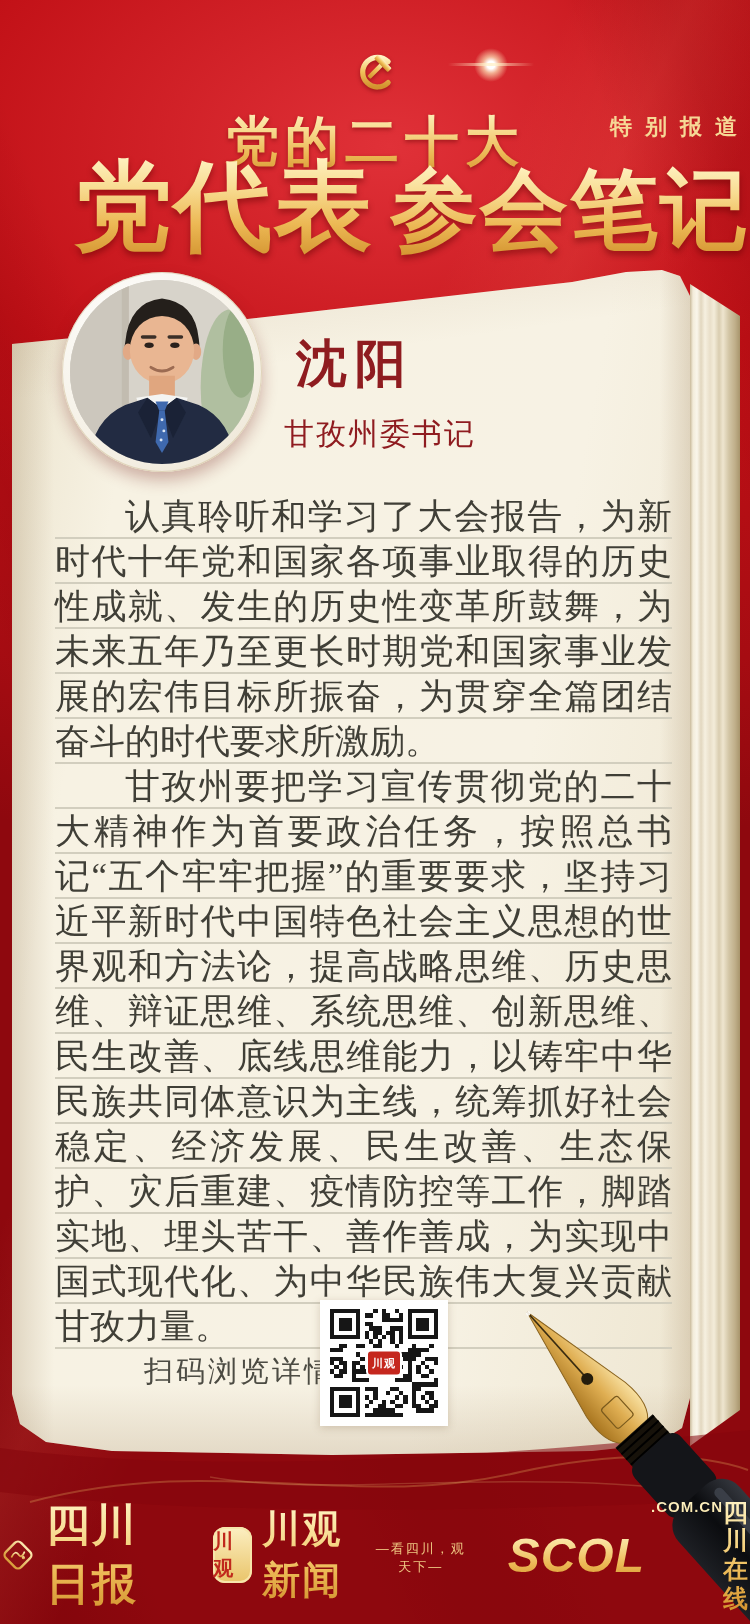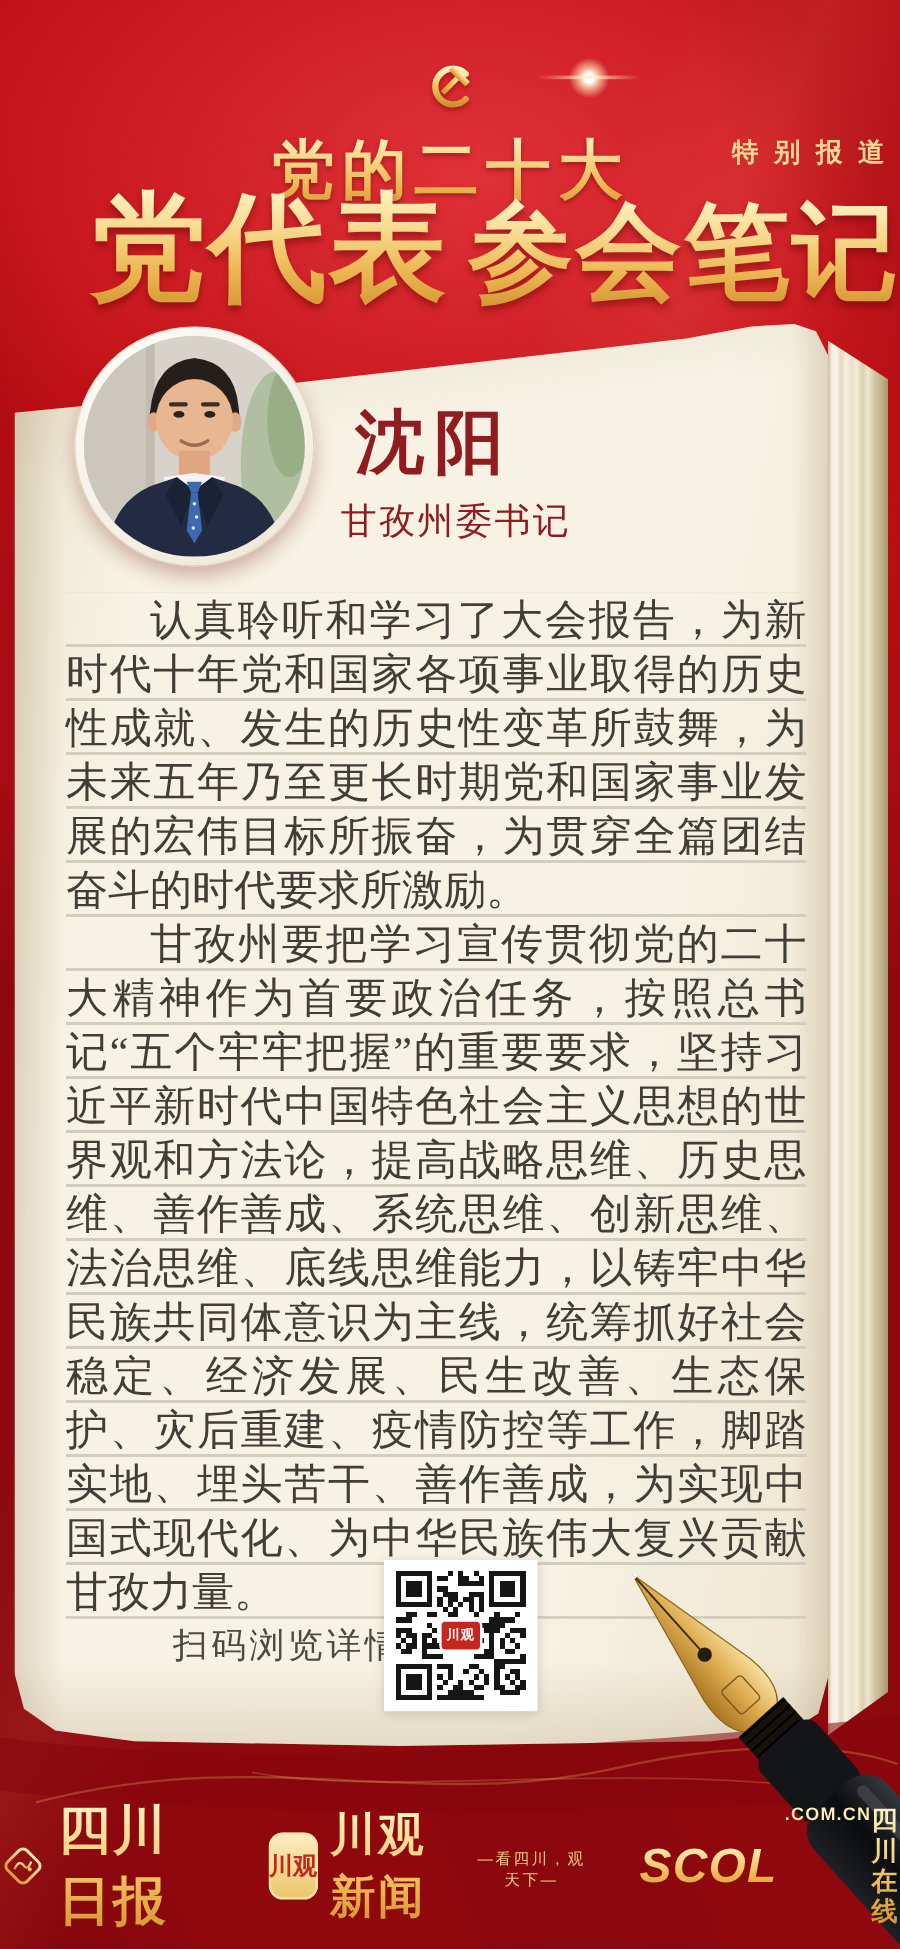--- a/index.html
+++ b/index.html
@@ -42,21 +42,21 @@
     background:linear-gradient(90deg,#c9ba9b 0px,#f3ecda 3px,#faf6eb 7px,#e2d7bf 11px,#f6f0e0 15px,#e9dfc9 20px,
       #f3ecd9 24px,#d9cdb0 29px,#eee5cf 33px,#d2c5a5 39px,#c0af8a 45px,#a8956c 50px);
     clip-path:polygon(0 0,100% 32px,100% 1126px,0 1162px);}
 
   .photo{position:absolute;left:62px;top:272px;width:200px;height:200px;border-radius:50%;
     background:radial-gradient(circle at 35% 28%,#ffffff,#f4efe3 68%,#e6ddc9);
     box-shadow:0 8px 16px rgba(110,20,15,.30), inset 0 0 0 1px rgba(205,185,145,.5);}
   .photo-img{position:absolute;inset:8px;border-radius:50%;overflow:hidden;background:#d7d3ca;}
   .photo-img svg{display:block;width:100%;height:100%;}
 
-  .name{position:absolute;left:296px;top:330px;font-size:58px;font-weight:bold;color:#8f1c20;letter-spacing:8px;}
+  .name{position:absolute;left:296px;top:330px;font-size:51px;font-weight:bold;color:#8f1c20;letter-spacing:8px;}
   .role{position:absolute;left:284px;top:414px;font-size:30px;color:#8f1c20;letter-spacing:2px;}
 
   .note-body{position:absolute;left:55px;top:494px;width:617px;font-size:35px;line-height:45px;
     color:#403f37;text-align:justify;
     background-image:repeating-linear-gradient(to bottom,rgba(0,0,0,0) 0,rgba(0,0,0,0) 43px,#d2cebe 43px,#d2cebe 45px);}
   .note-body p{margin:0;text-indent:2em;}
 
   .qr-caption{position:absolute;left:128px;top:1352px;width:224px;text-align:center;font-size:29px;
     color:#4c4b43;letter-spacing:3px;font-family:"Liberation Sans","DejaVu Sans",sans-serif;}
   .qr{position:absolute;left:320px;top:1300px;width:128px;height:126px;background:#fff;
@@ -71,24 +71,24 @@
   .footer-logos{position:absolute;left:0;top:1496px;width:100%;display:flex;justify-content:center;align-items:center;
     gap:40px;font-family:"Liberation Sans","DejaVu Sans",sans-serif;}
   .logo{display:flex;align-items:center;gap:10px;}
   .daily-text{font-size:44px;font-weight:bold;font-family:"Liberation Serif","DejaVu Serif",serif;letter-spacing:2px;}
   .cg-icon{width:56px;height:56px;border-radius:12px;background:linear-gradient(180deg,#fcefc2,#e9c469);
     display:flex;align-items:center;justify-content:center;font-size:20px;font-weight:bold;color:#c0281c;
     box-shadow:inset 0 0 0 2px #f7e5ab;}
   .cg-col{display:flex;flex-direction:row;align-items:center;}
   .cg-name{font-size:38px;font-weight:bold;font-family:"Liberation Serif","DejaVu Serif",serif;letter-spacing:2px;}
   .cg-tag{font-size:13px;color:#eec782;letter-spacing:2px;margin-top:5px;text-align:center;}
-  .scol-text{font-size:40px;font-weight:bold;font-style:italic;letter-spacing:1px;}
+  .scol-text{font-size:48px;font-weight:bold;font-style:italic;letter-spacing:1px;}
   .scol-col{display:flex;flex-direction:row;line-height:1.15;margin-left:-4px;}
   .scol-domain{font-size:15px;font-weight:bold;letter-spacing:1px;}
-  .scol-site{font-size:22px;font-weight:bold;letter-spacing:2px;}
+  .scol-site{font-size:25px;font-weight:bold;letter-spacing:2px;}
 </style>
 </head>
 <body>
 
 <div class="canvas">
   <div class="bg-sheen"></div>
   <div class="sparkle"></div>
 
   <div class="congress-row">
     <svg width="42" height="42" viewBox="0 0 48 48">
@@ -143,21 +143,21 @@
           <circle cx="51" cy="82" r=".8" fill="#dce7f5"></circle>
           <circle cx="49.5" cy="87" r=".8" fill="#dce7f5"></circle>
       </svg>
     </div>
   </div>
   <div class="name">沈阳</div>
   <div class="role">甘孜州委书记</div>
 
   <div class="note-body">
     <p>认真聆听和学习了大会报告，为新时代十年党和国家各项事业取得的历史性成就、发生的历史性变革所鼓舞，为未来五年乃至更长时期党和国家事业发展的宏伟目标所振奋，为贯穿全篇团结奋斗的时代要求所激励。</p>
-    <p>甘孜州要把学习宣传贯彻党的二十大精神作为首要政治任务，按照总书记“五个牢牢把握”的重要要求，坚持习近平新时代中国特色社会主义思想的世界观和方法论，提高战略思维、历史思维、善作善成、系统思维、创新思维、法治思维、底线思维能力，以铸牢中华民族共同体意识为主线，统筹抓好社会稳定、经济发展、民生改善、生态保护、灾后重建、疫情防控等工作，脚踏实地、埋头苦干、善作善成，为实现中国式现代化、为中华民族伟大复兴贡献甘孜力量。</p>
+    <p>甘孜州要把学习宣传贯彻党的二十大精神作为首要政治任务，按照总书记“五个牢牢把握”的重要要求，坚持习近平新时代中国特色社会主义思想的世界观和方法论，提高战略思维、历史思维、辩证思维、系统思维、创新思维、民生改善、底线思维能力，以铸牢中华民族共同体意识为主线，统筹抓好社会稳定、经济发展、民生改善、生态保护、灾后重建、疫情防控等工作，脚踏实地、埋头苦干、善作善成，为实现中国式现代化、为中华民族伟大复兴贡献甘孜力量。</p>
   </div>
 
   <div class="qr-caption">扫码浏览详情</div>
   <div class="qr">
     <svg id="qr-svg" viewBox="0 0 25 25" shape-rendering="crispEdges">
         <rect x="0" y="0" width="7" height="1" fill="#161616"></rect>
         <rect x="0" y="6" width="7" height="1" fill="#161616"></rect>
         <rect x="0" y="0" width="1" height="7" fill="#161616"></rect>
         <rect x="6" y="0" width="1" height="7" fill="#161616"></rect>
         <rect x="2" y="2" width="3" height="3" fill="#161616"></rect>

